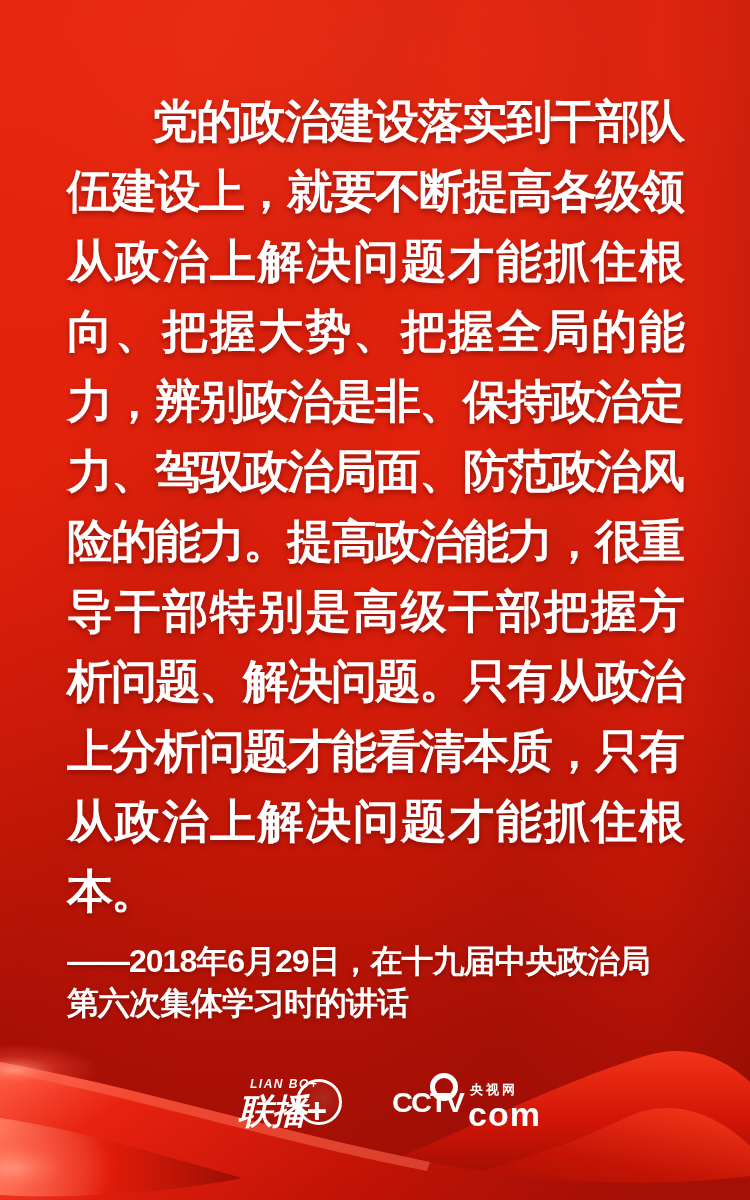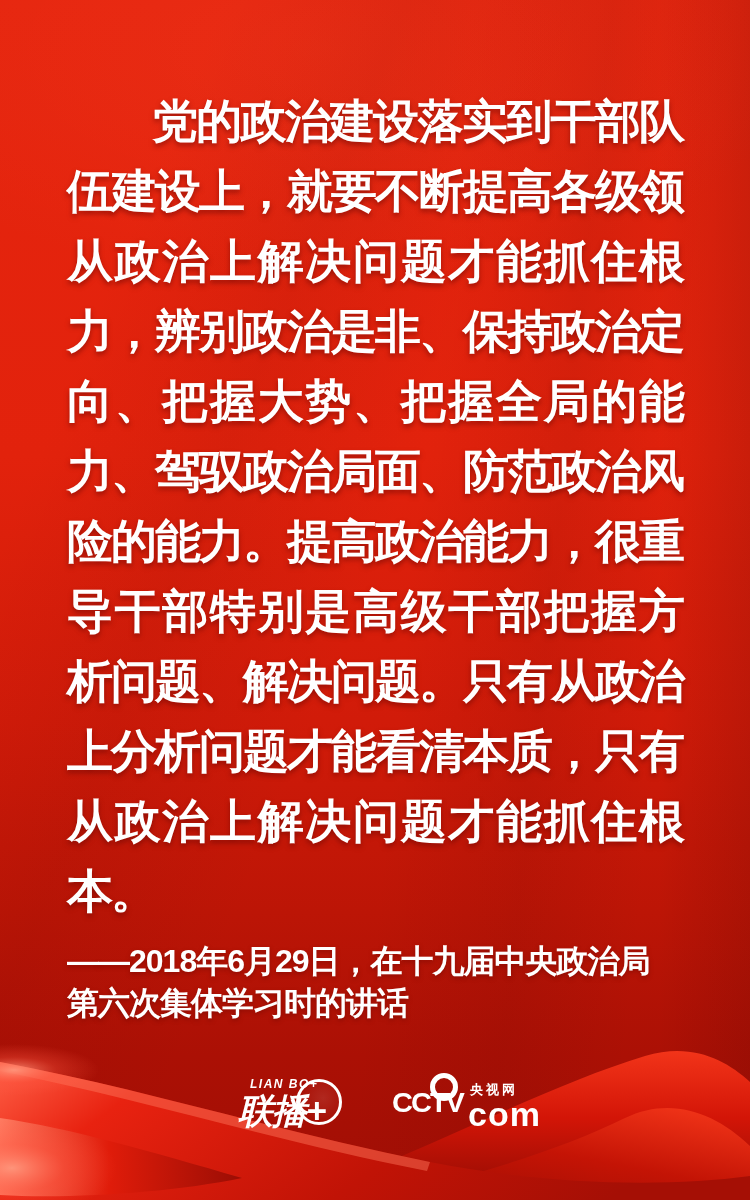--- a/index.html
+++ b/index.html
@@ -126,22 +126,22 @@
     <path d="M0,92 C140,118 280,162 430,192 L427,201 C278,172 138,128 0,101 Z" fill="#ff7a60" opacity="0.45"></path>
     <path d="M0,148 C70,158 152,182 242,208 C170,223 68,229 0,225 Z" fill="url(#gC)"></path>
     <ellipse cx="14" cy="100" rx="85" ry="26" fill="url(#gH)"></ellipse>
     <ellipse cx="12" cy="198" rx="105" ry="48" fill="url(#gH)"></ellipse>
   </svg>
 
   <div class="quote">
     <div class="quote-line">党的政治建设落实到干部队</div>
     <div class="quote-line">伍建设上，就要不断提高各级领</div>
     <div class="quote-line">从政治上解决问题才能抓住根</div>
+    <div class="quote-line">向、把握大势、把握全局的能</div>
     <div class="quote-line">力，辨别政治是非、保持政治定</div>
-    <div class="quote-line">向、把握大势、把握全局的能</div>
     <div class="quote-line">力、驾驭政治局面、防范政治风</div>
     <div class="quote-line">险的能力。提高政治能力，很重</div>
     <div class="quote-line">导干部特别是高级干部把握方</div>
     <div class="quote-line">析问题、解决问题。只有从政治</div>
     <div class="quote-line">上分析问题才能看清本质，只有</div>
     <div class="quote-line">从政治上解决问题才能抓住根</div>
     <div class="quote-line">本。</div>
   </div>
 
   <div class="attribution">

